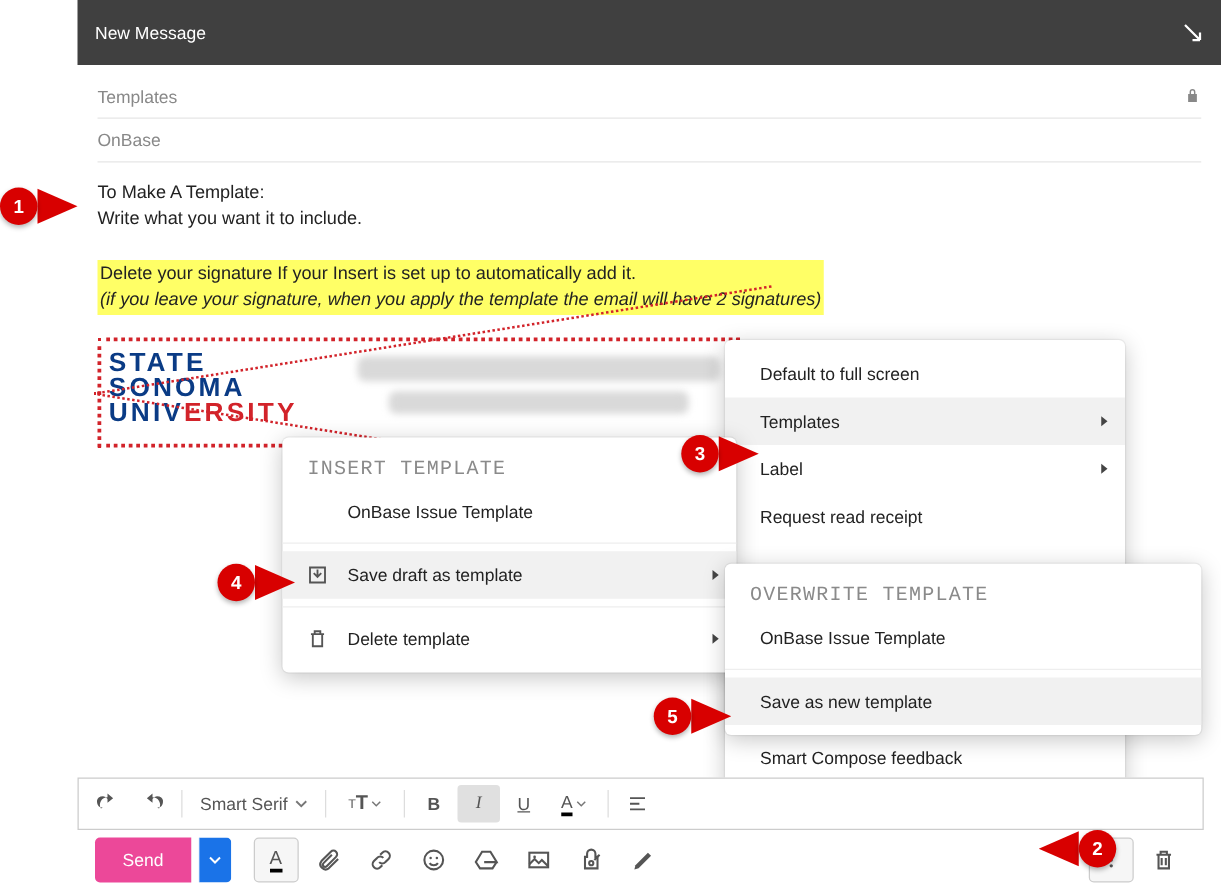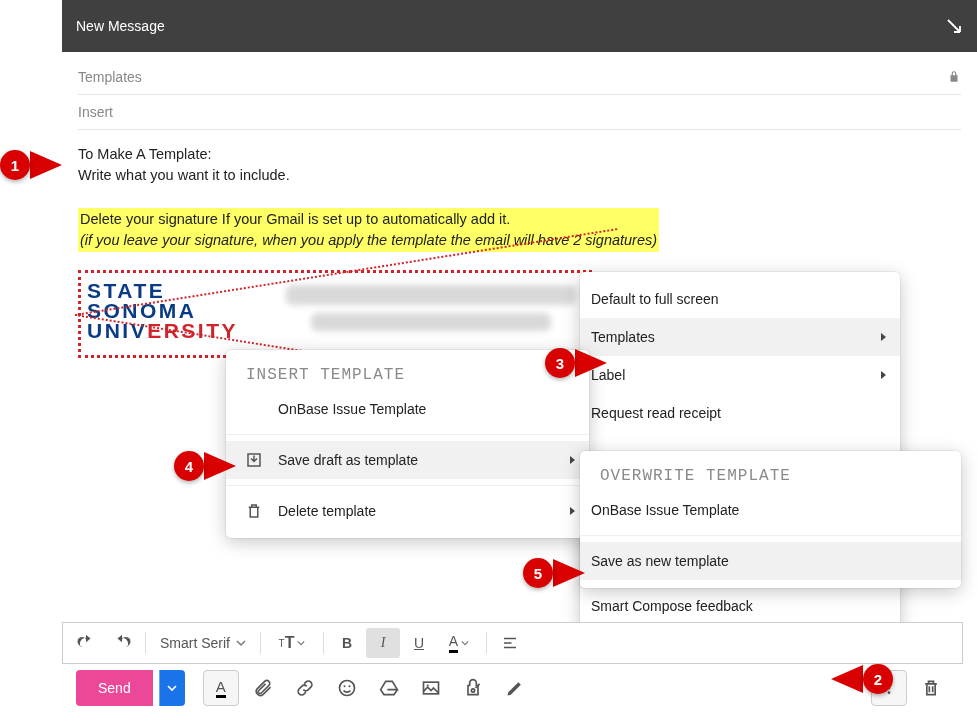--- a/index.html
+++ b/index.html
@@ -110,21 +110,21 @@
     padding: 8px 20px 6px 20px;
     text-transform: uppercase;
     font-family: Liberation Mono, monospace;
   }
   .menu .item {
     padding: 11px 20px 11px 52px;
     display:flex; align-items:center;
     position:relative;
     white-space: nowrap;
   }
-  .menu .item.noicon { padding-left: 11px; }
+  .menu .item.noicon { padding-left: 28px; }
   .menu .item:hover, .menu .item.hovered { background:#f1f1f1;text-align:center; }
   .menu .item .caret {
     position:absolute; right:14px;
     width:0;height:0;border-left:5px solid #444;border-top:4px solid transparent;border-bottom:4px solid transparent;
   }
   .menu .item .micon {
     position:absolute; left:18px; top:50%; transform:translateY(-50%);
     width:20px; height:20px;
     display:flex; align-items:center; justify-content:center;
     color:#555;
@@ -240,30 +240,30 @@
   <div class="fields">
     <div class="field">
       <span>Templates</span>
       <span class="lock">
         <svg width="14" height="14" viewBox="0 0 24 24">
             <path fill="#888" d="M12 2a4 4 0 0 0-4 4v3H6v11h12V9h-2V6a4 4 0 0 0-4-4zm-2 4a2 2 0 1 1 4 0v3h-4V6z"></path>
           </svg>
       </span>
     </div>
     <div class="field">
-      <span>Insert</span>
+      <span>OnBase</span>
     </div>
   </div>
 
   <div class="body-area">
     <div>To Make A Template:</div>
     <div>Write what you want it to include.</div>
 
     <div class="highlight">
-      <div>Delete your signature If your Gmail is set up to automatically add it.</div>
+      <div>Delete your signature If your Insert is set up to automatically add it.</div>
       <div class="note">(if you leave your signature, when you apply the template the email will have 2 signatures)</div>
     </div>
 
     <div class="sig-box">
       <div class="sig-logo">
         <div>STATE</div>
         <div>SONOMA</div>
         <div><span>UNIV</span><span class="u2">ERSITY</span></div>
       </div>
       <div class="sig-blur1"></div>

